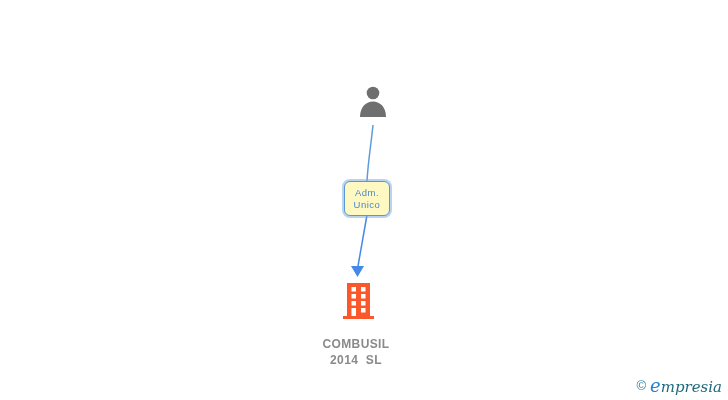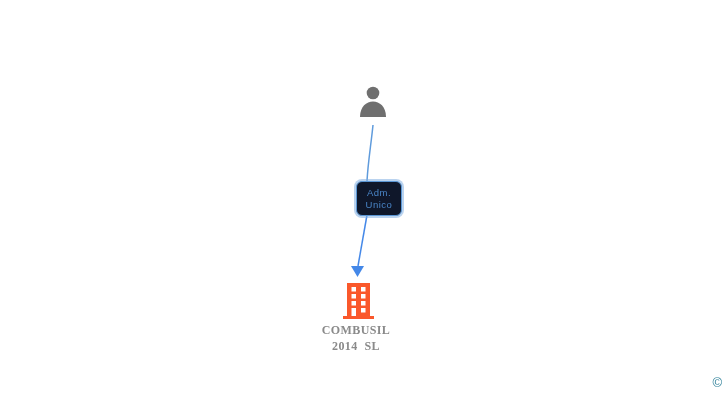--- a/index.html
+++ b/index.html
@@ -19,46 +19,45 @@
     text-align:center;
     font-size:11px;line-height:15px;
     letter-spacing:0.6px;
     color:#8f8f8f;
     white-space:pre-wrap;
   }
   .person-icon{
     position:absolute;left:358px;top:86px;width:30px;height:32px;
   }
   .relation-box{
-    position:absolute;left:356px;top:181px;width:44px;height:33px;
-    background:#0f172a;
+    position:absolute;left:344px;top:181px;width:44px;height:33px;
+    background:#fef9c3;
     border:1px solid #5b97d5;
     border-radius:6px;
     box-shadow:0 0 0 2px rgba(130,175,225,0.55);
     display:flex;align-items:center;justify-content:center;
   }
   .relation-label{
     font-size:9.5px;line-height:12px;
     letter-spacing:0.5px;
     color:#4a86c8;
     text-align:center;
     white-space:pre-wrap;
   }
   .company-icon{
     position:absolute;left:343px;top:283px;width:31px;height:36px;
   }
   .company-name{
-    position:absolute;left:276px;top:322px;width:160px;
+    position:absolute;left:276px;top:336px;width:160px;
     text-align:center;
     font-weight:bold;
     font-size:12px;line-height:16px;
     letter-spacing:0.4px;
     color:#8a8a8a;
     white-space:pre-wrap;
-    font-family:Liberation Serif, serif;
   }
   .watermark{
     position:absolute;right:6px;top:375px;
     display:flex;align-items:center;gap:4px;
   }
   .copyright-glyph{
     font-size:13px;color:#2e8099;
   }
   .brand{
     font-family:"DejaVu Serif","Liberation Serif",serif;
@@ -107,15 +106,16 @@
       <rect x="8.5" y="25" width="4.5" height="8"></rect>
       <rect x="18" y="25" width="4.5" height="4.5"></rect>
     </g>
   </svg>
 
   <div class="company-name">COMBUSIL
 2014  SL</div>
 
   <div class="watermark">
     <span class="copyright-glyph">©</span>
+    <span class="brand"><span class="brand-initial">e</span><span>mpresia</span></span>
   </div>
 
 </div>
 
 </body></html>

